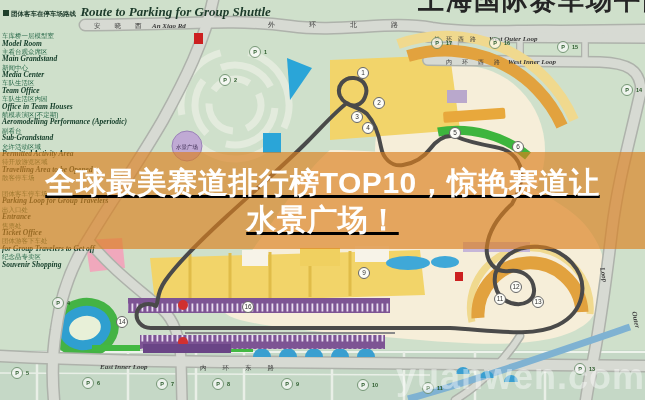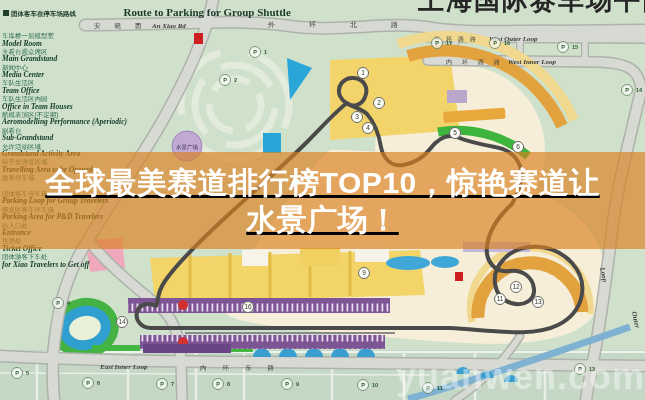--- a/index.html
+++ b/index.html
@@ -5,22 +5,22 @@
   html,body{margin:0;padding:0;background:#222;}
   .stage{position:relative;width:645px;height:400px;overflow:hidden;background:#cfe0cb;
          font-family:"Liberation Sans",sans-serif;}
   svg text{font-family:"Liberation Sans",sans-serif;}
   .road-en{font-family:"Liberation Serif",serif;font-style:italic;font-weight:bold;}
 
   
   .legend{position:absolute;left:2px;top:14px;width:190px;z-index:3;margin-top:18px;}
   .legend-header{position:absolute;left:3px;top:2px;z-index:3;white-space:nowrap;}
   .lg-hzh{font-size:6.5px;font-weight:bold;color:#1c3a2a;}
-  .lg-hen{font-size:11px;font-weight:bold;color:#1c3a2a;
-          font-family:"Liberation Serif",serif;margin-left:43px;}
+  .lg-hen{font-size:13px;font-weight:bold;font-style:italic;color:#1c3a2a;
+          font-family:"Liberation Serif",serif;}
   .lg-row{height:15.8px;overflow:visible;}
   .lg-zh{display:block;font-size:6.5px;line-height:7.5px;color:#2a6a4a;white-space:nowrap;}
   .lg-en{display:block;font-size:7.5px;line-height:8px;font-weight:bold;font-style:italic;
          color:#17402c;font-family:"Liberation Serif",serif;white-space:nowrap;}
   .hdr-icon{display:inline-block;width:6px;height:6px;background:#20402c;margin-right:2px;}
 
   
   .top-partial-title{position:absolute;top:-17px;left:418px;z-index:3;font-size:26px;
     font-weight:bold;color:#252525;letter-spacing:2px;white-space:nowrap;}
 
@@ -306,57 +306,57 @@
         <span class="lg-en">Aeromodelling Performance (Aperiodic)</span>
       </div>
 
       <div class="lg-row">
         <span class="lg-zh">副看台</span>
         <span class="lg-en">Sub-Grandstand</span>
       </div>
 
       <div class="lg-row">
         <span class="lg-zh">允许活动区域</span>
-        <span class="lg-en">Grandstand Activity Area</span>
+        <span class="lg-en">Permitted Activity Area</span>
       </div>
 
       <div class="lg-row">
         <span class="lg-zh">待开放游览区域</span>
         <span class="lg-en">Travelling Area to be Opened</span>
       </div>
 
       <div class="lg-row">
         <span class="lg-zh">散客停车场</span>
       </div>
 
       <div class="lg-row">
         <span class="lg-zh">团体客车停车场</span>
         <span class="lg-en">Parking Loop for Group Travelers</span>
       </div>
 
-      <div class="lg-row">
-        <span class="lg-zh">研发区客车停车场</span>
-        <span class="lg-en">Parking Area for P&amp;D Travelers</span>
-      </div>
 
       <div class="lg-row">
         <span class="lg-zh">出入口处</span>
         <span class="lg-en">Entrance</span>
       </div>
 
       <div class="lg-row">
         <span class="lg-zh">售票处</span>
         <span class="lg-en">Ticket Office</span>
       </div>
 
       <div class="lg-row">
         <span class="lg-zh">团体游客下车处</span>
-        <span class="lg-en">for Xiao Travelers to Get off</span>
-      </div>
-
+        <span class="lg-en">for Group Travelers to Get off</span>
+      </div>
+
+      <div class="lg-row">
+        <span class="lg-zh">纪念品专卖区</span>
+        <span class="lg-en">Souvenir Shopping</span>
+      </div>
     </div>
 
   <div class="top-partial-title">上海国际赛车场平面图</div>
 
   <div class="overlay-band">
     <div class="overlay-line">全球最美赛道排行榜TOP10，惊艳赛道让</div>
     <div class="overlay-line">水景广场！</div>
   </div>
 
   <div class="watermark">yuanwen.com</div>

